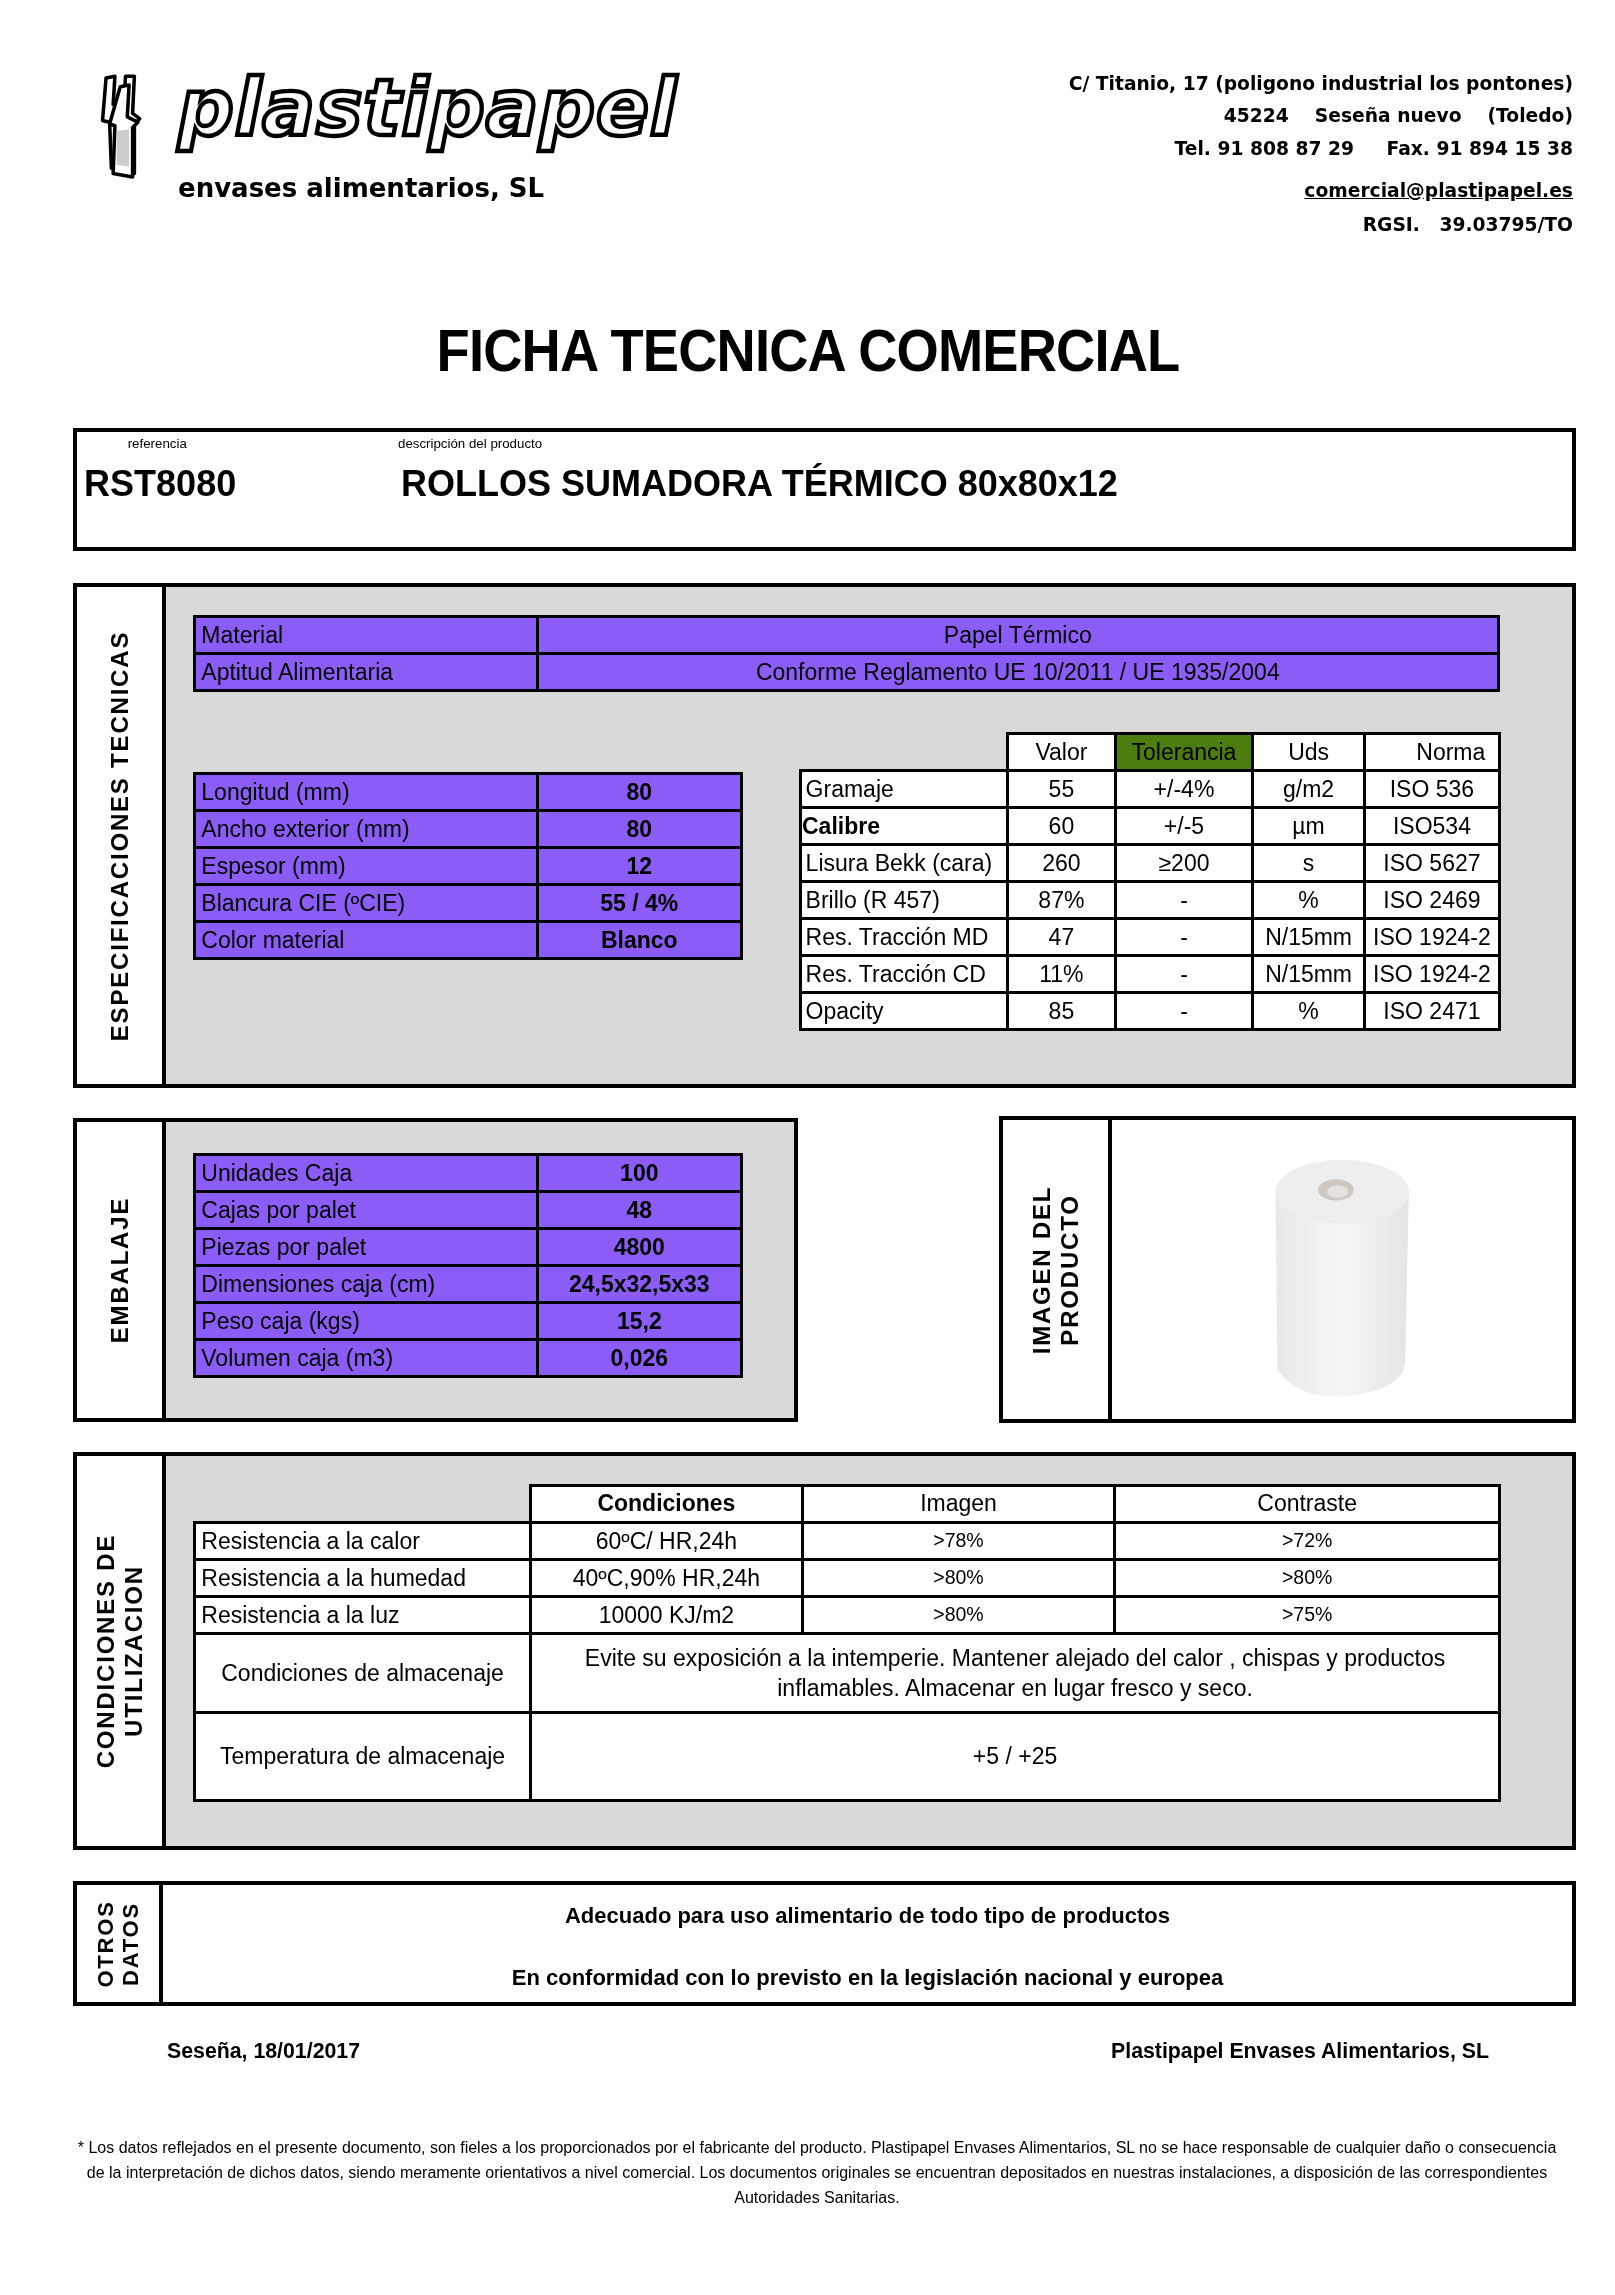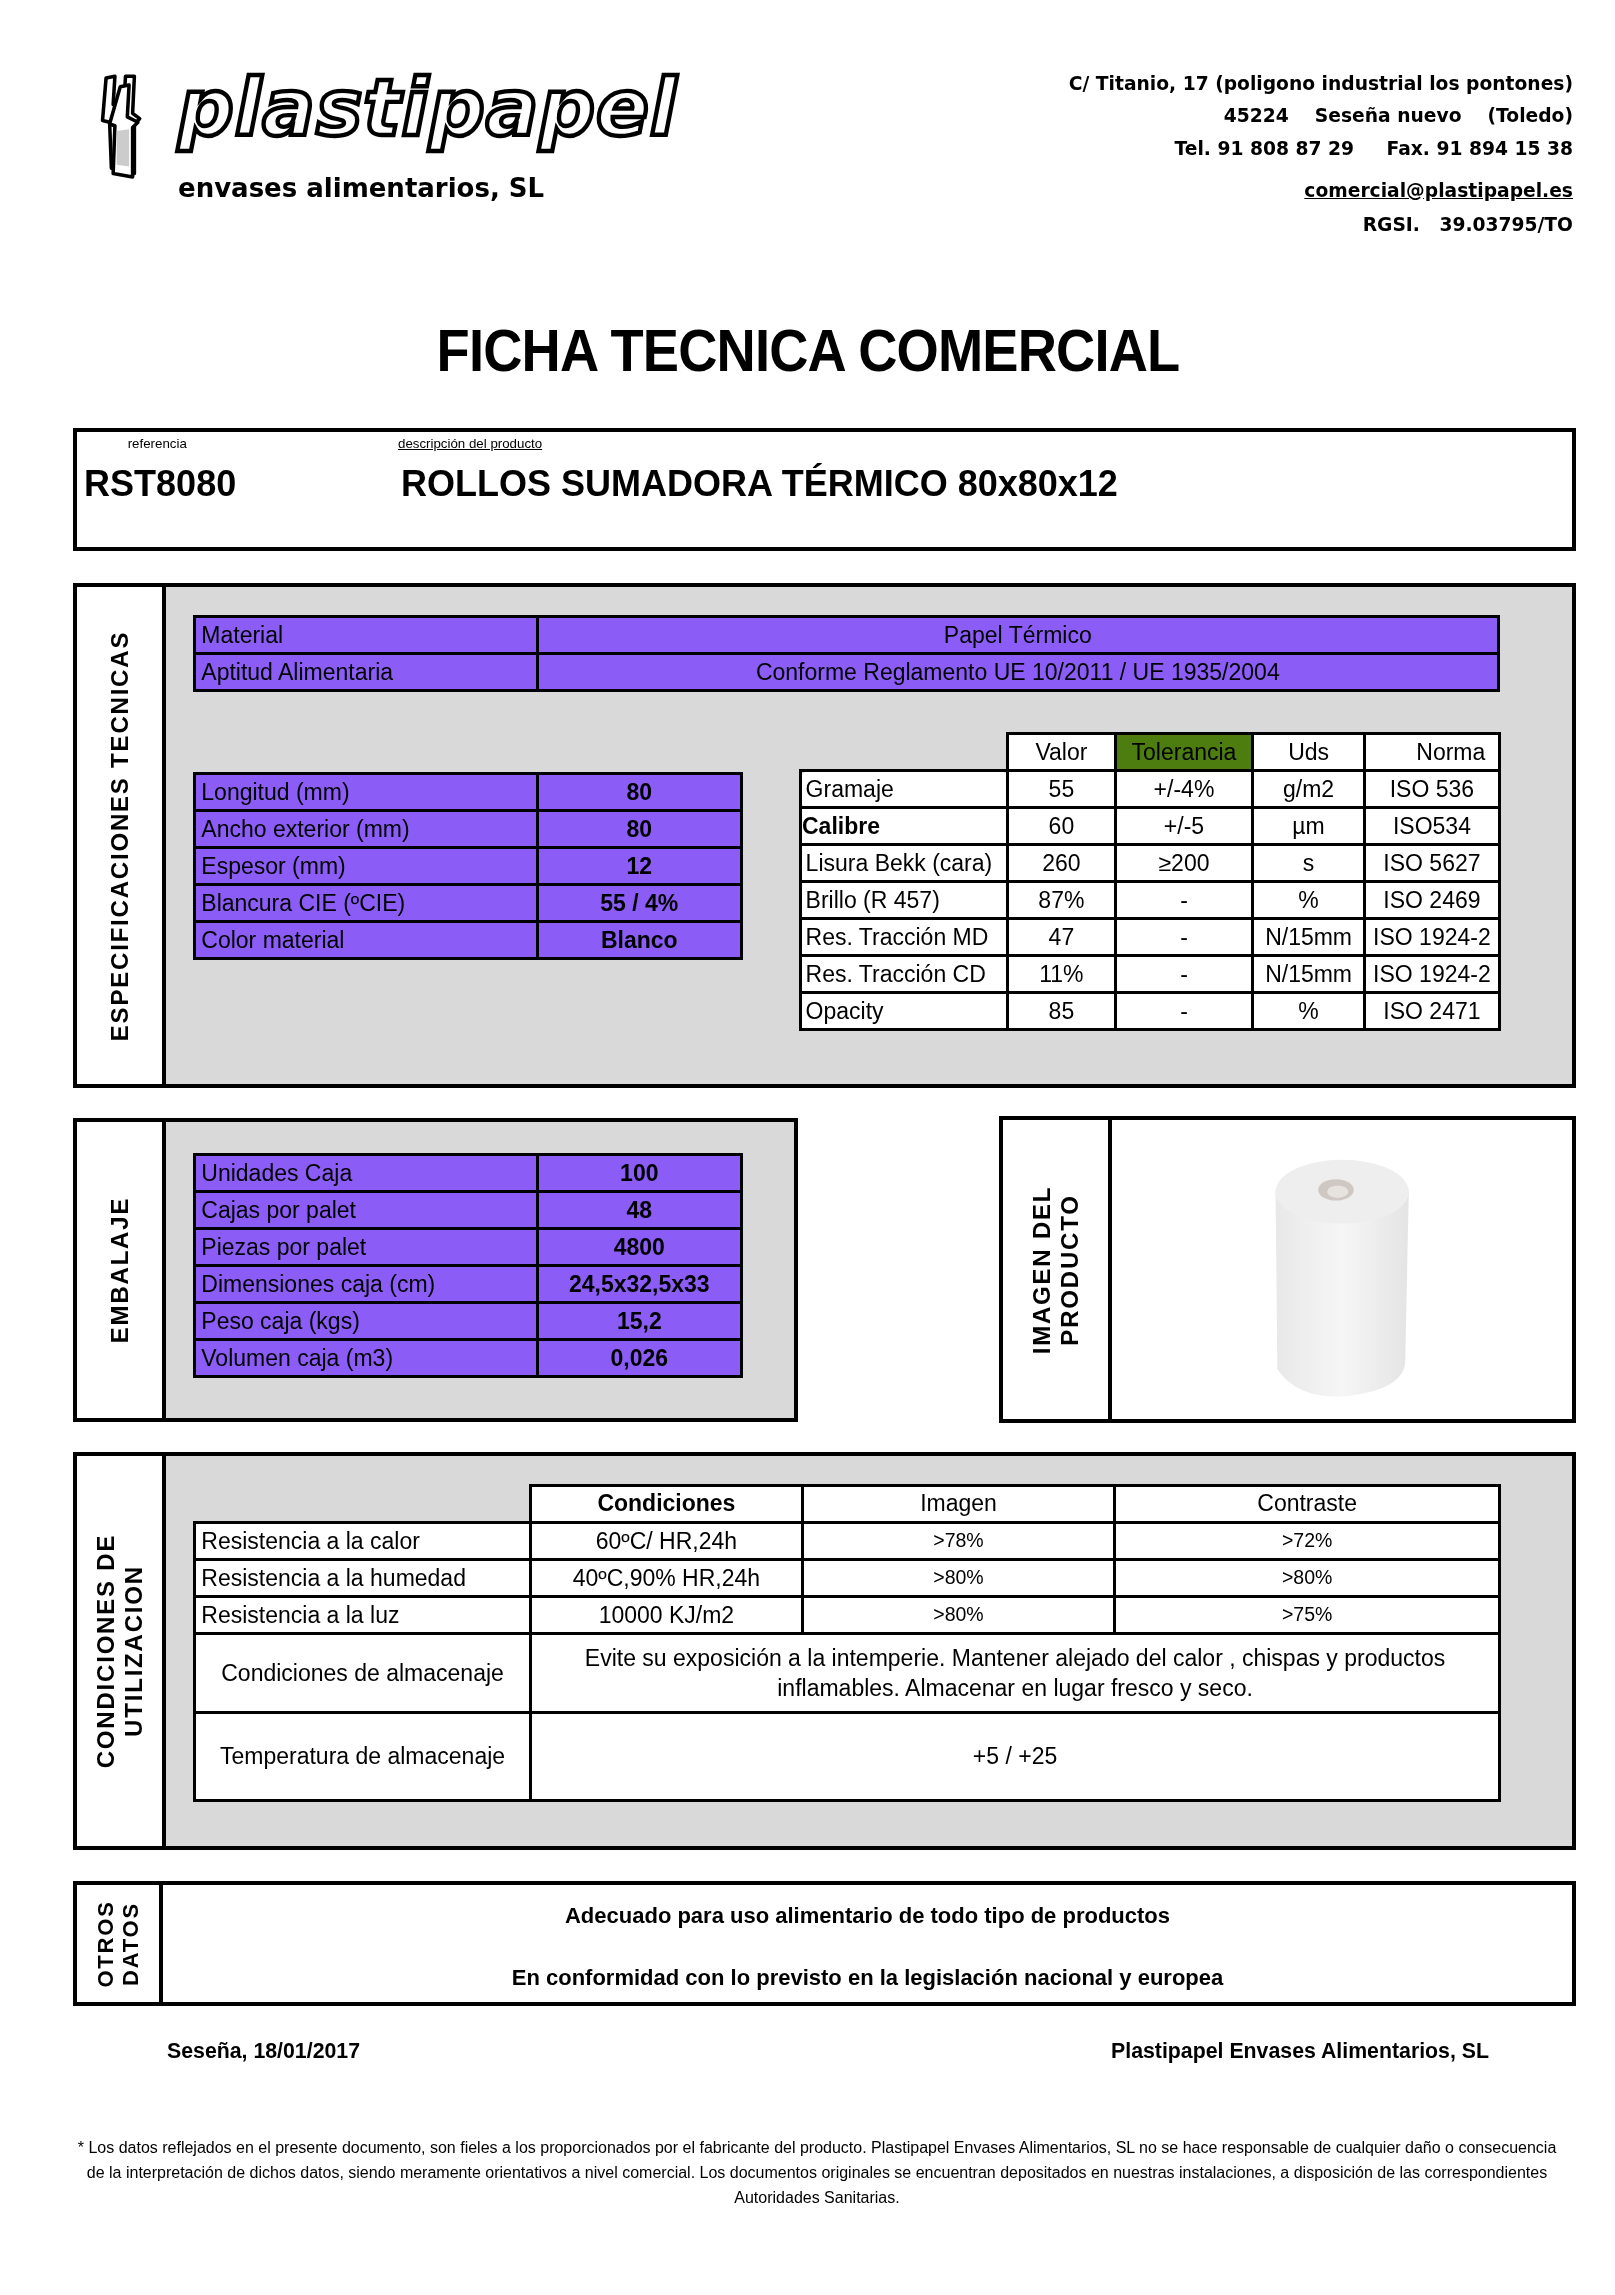--- a/index.html
+++ b/index.html
@@ -44,21 +44,21 @@
 <div class="abs addr" style="top:75px;">C/ Titanio, 17 (poligono industrial los pontones)</div>
 <div class="abs addr" style="top:107px;">45224    Seseña nuevo    (Toledo)</div>
 <div class="abs addr" style="top:140px;">Tel. 91 808 87 29     Fax. 91 894 15 38</div>
 <div class="abs addr email" style="top:182px;">comercial@plastipapel.es</div>
 <div class="abs addr" style="top:216px;">RGSI.   39.03795/TO</div>
 
 <div class="abs title">FICHA TECNICA COMERCIAL</div>
 
 <div class="abs box ref-box">
   <div class="abs small-lbl" style="left:10.7px; top:5.3px;padding-left:40px;">referencia</div>
-  <div class="abs small-lbl" style="left:321px; top:5.3px;text-decoration:underline;">descripción del producto</div>
+  <div class="abs small-lbl" style="left:321px; top:5.3px;">descripción del producto</div>
   <div class="abs ref-code" style="left:7.1px; top:34px;">RST8080</div>
   <div class="abs ref-code" style="left:324px; top:34px;">ROLLOS SUMADORA TÉRMICO 80x80x12</div>
 </div>
 
 <div class="abs box section" style="left:73px; top:583px; width:1503px; height:505px;">
   <div class="side">
     <div class="vt">ESPECIFICACIONES TECNICAS</div>
   </div>
   <div class="content">
     <table class="g" style="left:27px; top:28.4px; width:1307px;">

